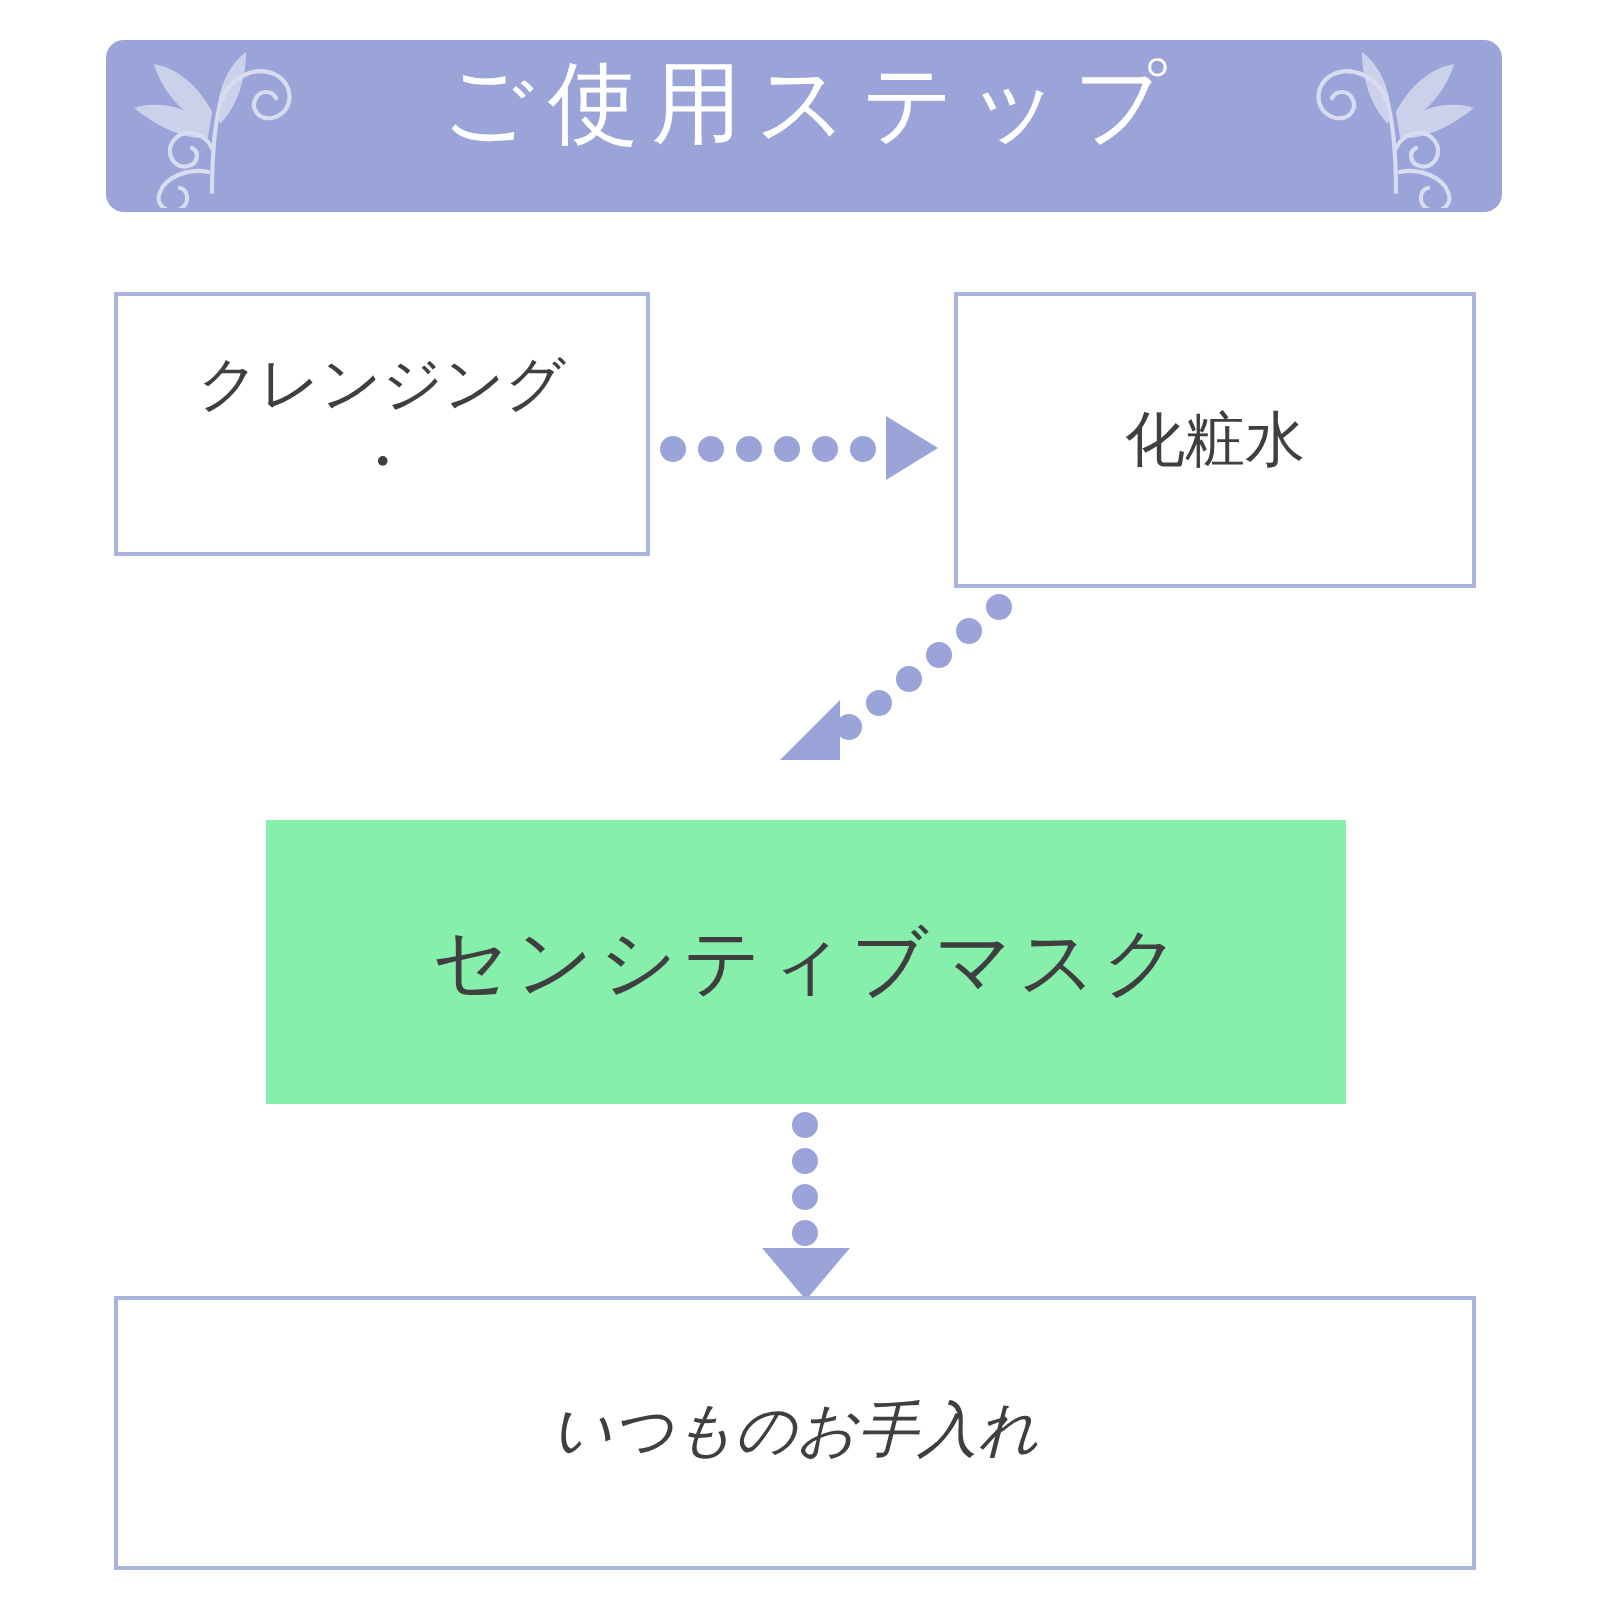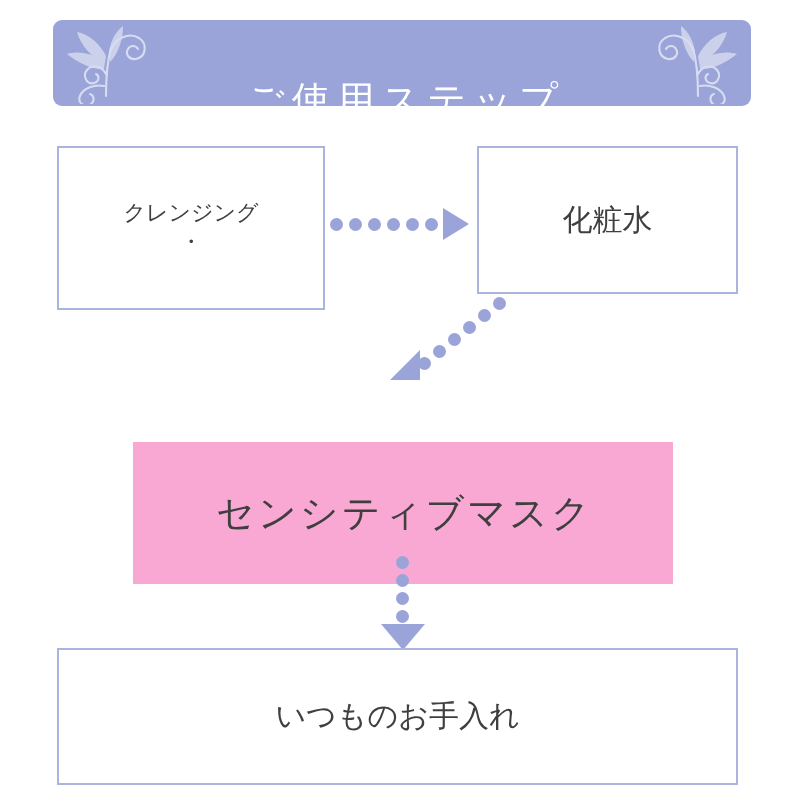--- a/index.html
+++ b/index.html
@@ -34,27 +34,26 @@
   .banner-title {
     position: absolute;
     left: 0;
     top: 0;
     width: 100%;
     height: 64px;
     display: flex;
     align-items: center;
     justify-content: center;
     color: #ffffff;
-    font-size: 38px;
+    font-size: 45px;
     letter-spacing: 7px;
     text-indent: 7px;
     line-height: 1;
     white-space: nowrap;
     z-index: 2;
-    margin-top: 48px;
   }
   .flourish {
     position: absolute;
     top: 6px;
     width: 110px;
     height: 78px;
     z-index: 1;
     opacity: 0.62;
   }
   .flourish-left  { left: 6px; }
@@ -68,48 +67,48 @@
     align-items: center;
     justify-content: center;
     text-align: center;
     color: #3f3f3f;
   }
   .box-outline {
     border: 2px solid #aab4de;
     background: #ffffff;
   }
   .box-fill-green {
-    background: #f9a8d4;
+    background: #86efac;
     border: none;
-    margin-top: 32px;
   }
 
   #box-cleansing {
     left: 57px;  top: 146px;
-    width: 268px; height: 164px;
-    font-size: 22px;
+    width: 268px; height: 132px;
+    font-size: 30px;
     line-height: 1.30;
   }
   #box-lotion {
     left: 477px; top: 146px;
     width: 261px; height: 148px;
     font-size: 30px;
   }
   #box-mask {
     left: 133px; top: 410px;
     width: 540px; height: 142px;
     font-size: 38px;
     letter-spacing: 3px;
     text-indent: 3px;
   }
   #box-routine {
     left: 57px;  top: 648px;
     width: 681px; height: 137px;
     font-size: 30px;
     line-height: 1.42;
+    font-style: italic;
   }
 
   .box-line { display: block; }
 
   
   .arrow { position: absolute; }
 
   .dot {
     position: absolute;
     width: 13px;

